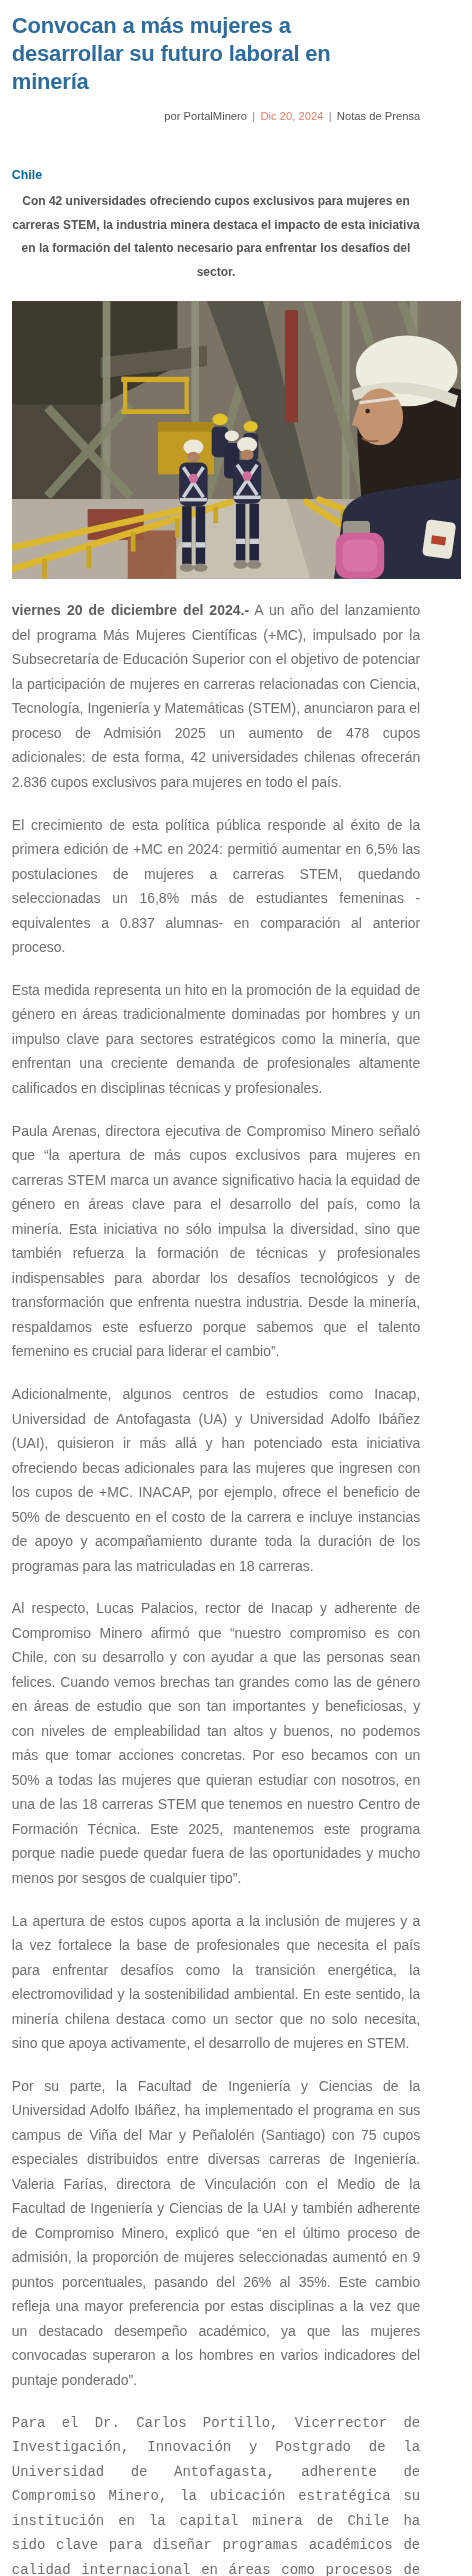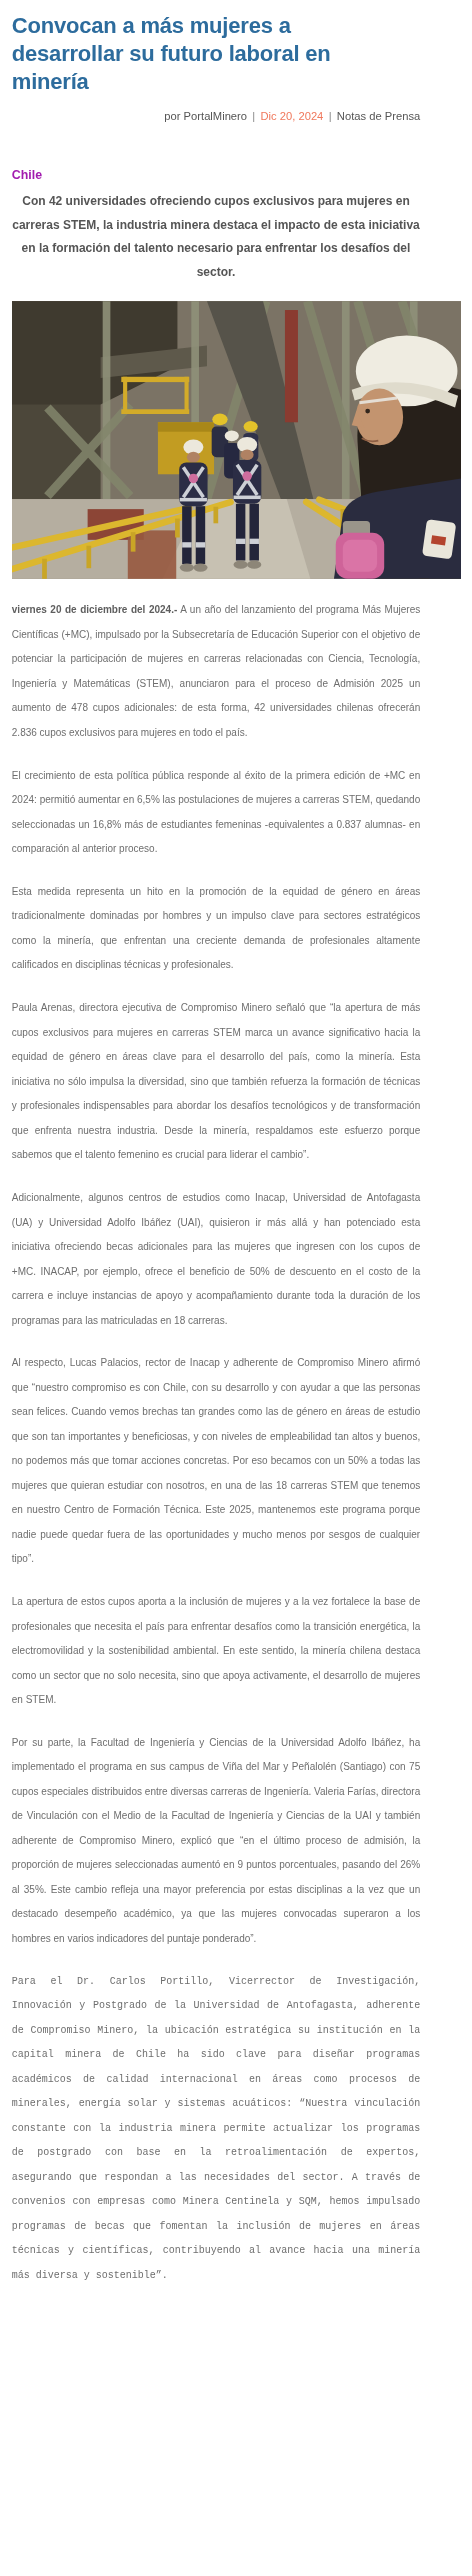--- a/index.html
+++ b/index.html
@@ -25,40 +25,40 @@
     color: #555555;
     margin: 0 0 46px 0;
     text-align: right;
   }
   .byline .sep { color: #8a8a8a; margin: 0 5.3px; }
   .byline .date { color: #f0785c; }
   .byline a { color: #555555; text-decoration: none; cursor: pointer; }
   .location {
     font-size: 12.4px;
     font-weight: 700;
-    color: #a21caf;
+    color: #0369a1;
     margin: 0 0 8.3px 0;
   }
   .lead {
     font-size: 12px;
     font-weight: 700;
     line-height: 23.6px;
     color: #555555;
     max-width: 414px;
     margin: 0 0 16.6px 0;
     text-align: center;
   }
   figure.photo {
     margin: 0 0 19.5px 0;
     width: 449px;
     height: 278px;
     overflow: hidden;
   }
   .article-body p {
-    font-size: 10px;
+    font-size: 14px;
     line-height: 24.5px;
     text-align: justify;
     color: #6e6e6e;
     margin: 0 0 18.3px 0;
   }
   .article-body p:last-child { margin-bottom: 6px; font-family: Liberation Mono, monospace; }
   .article-body strong { font-weight: 700; color: #5e5e5e; }
 </style>
 </head>
 <body>

